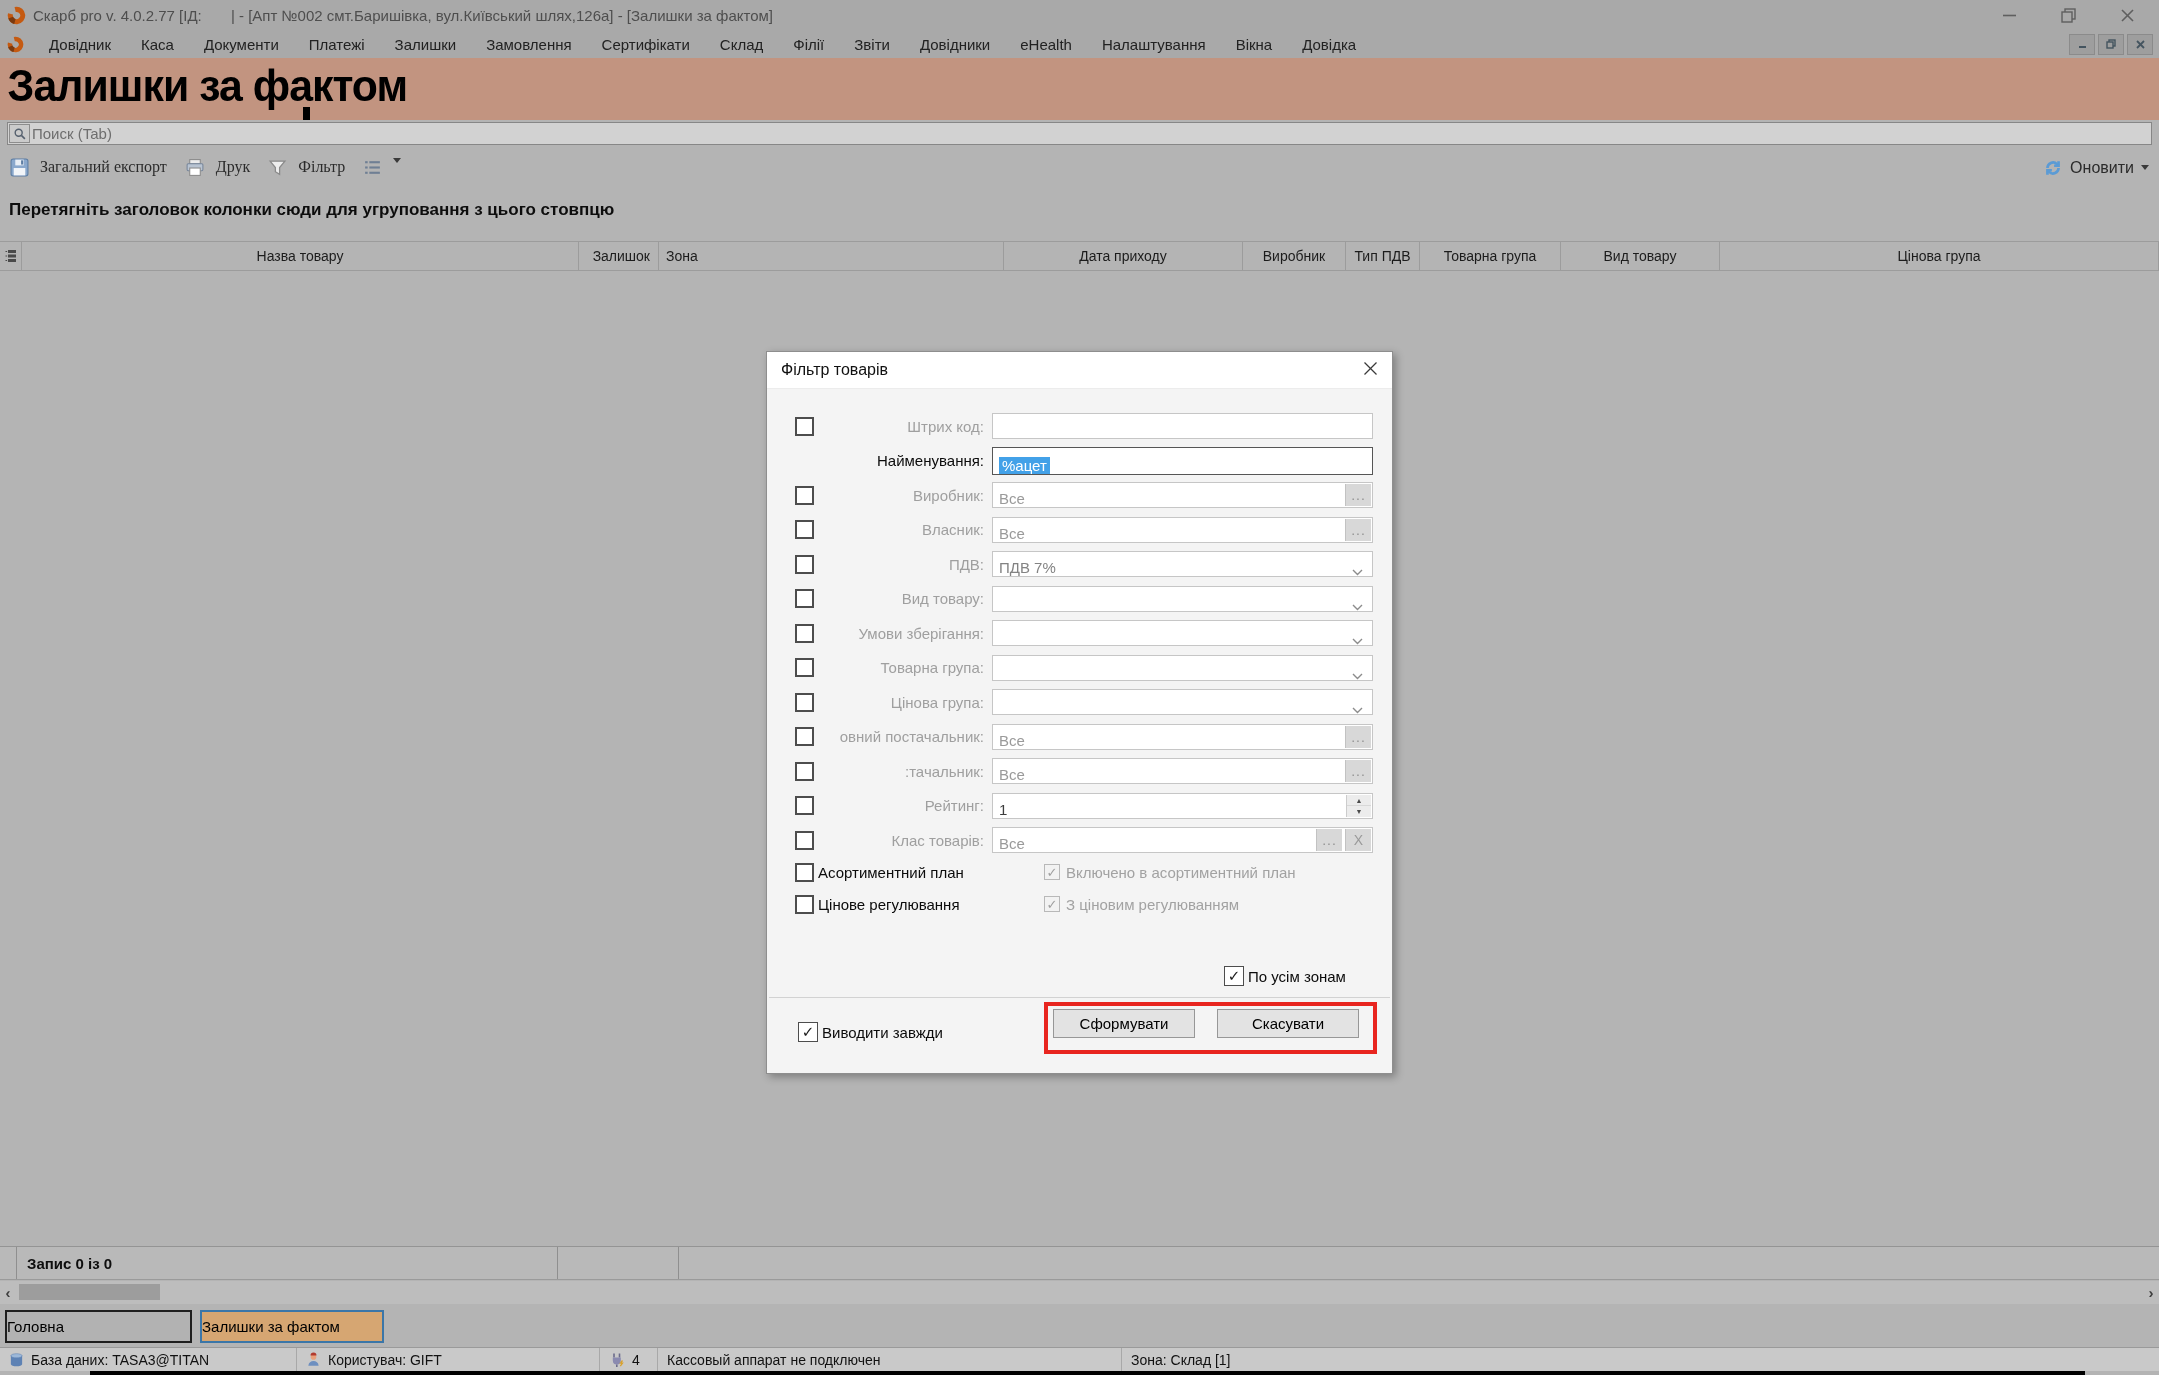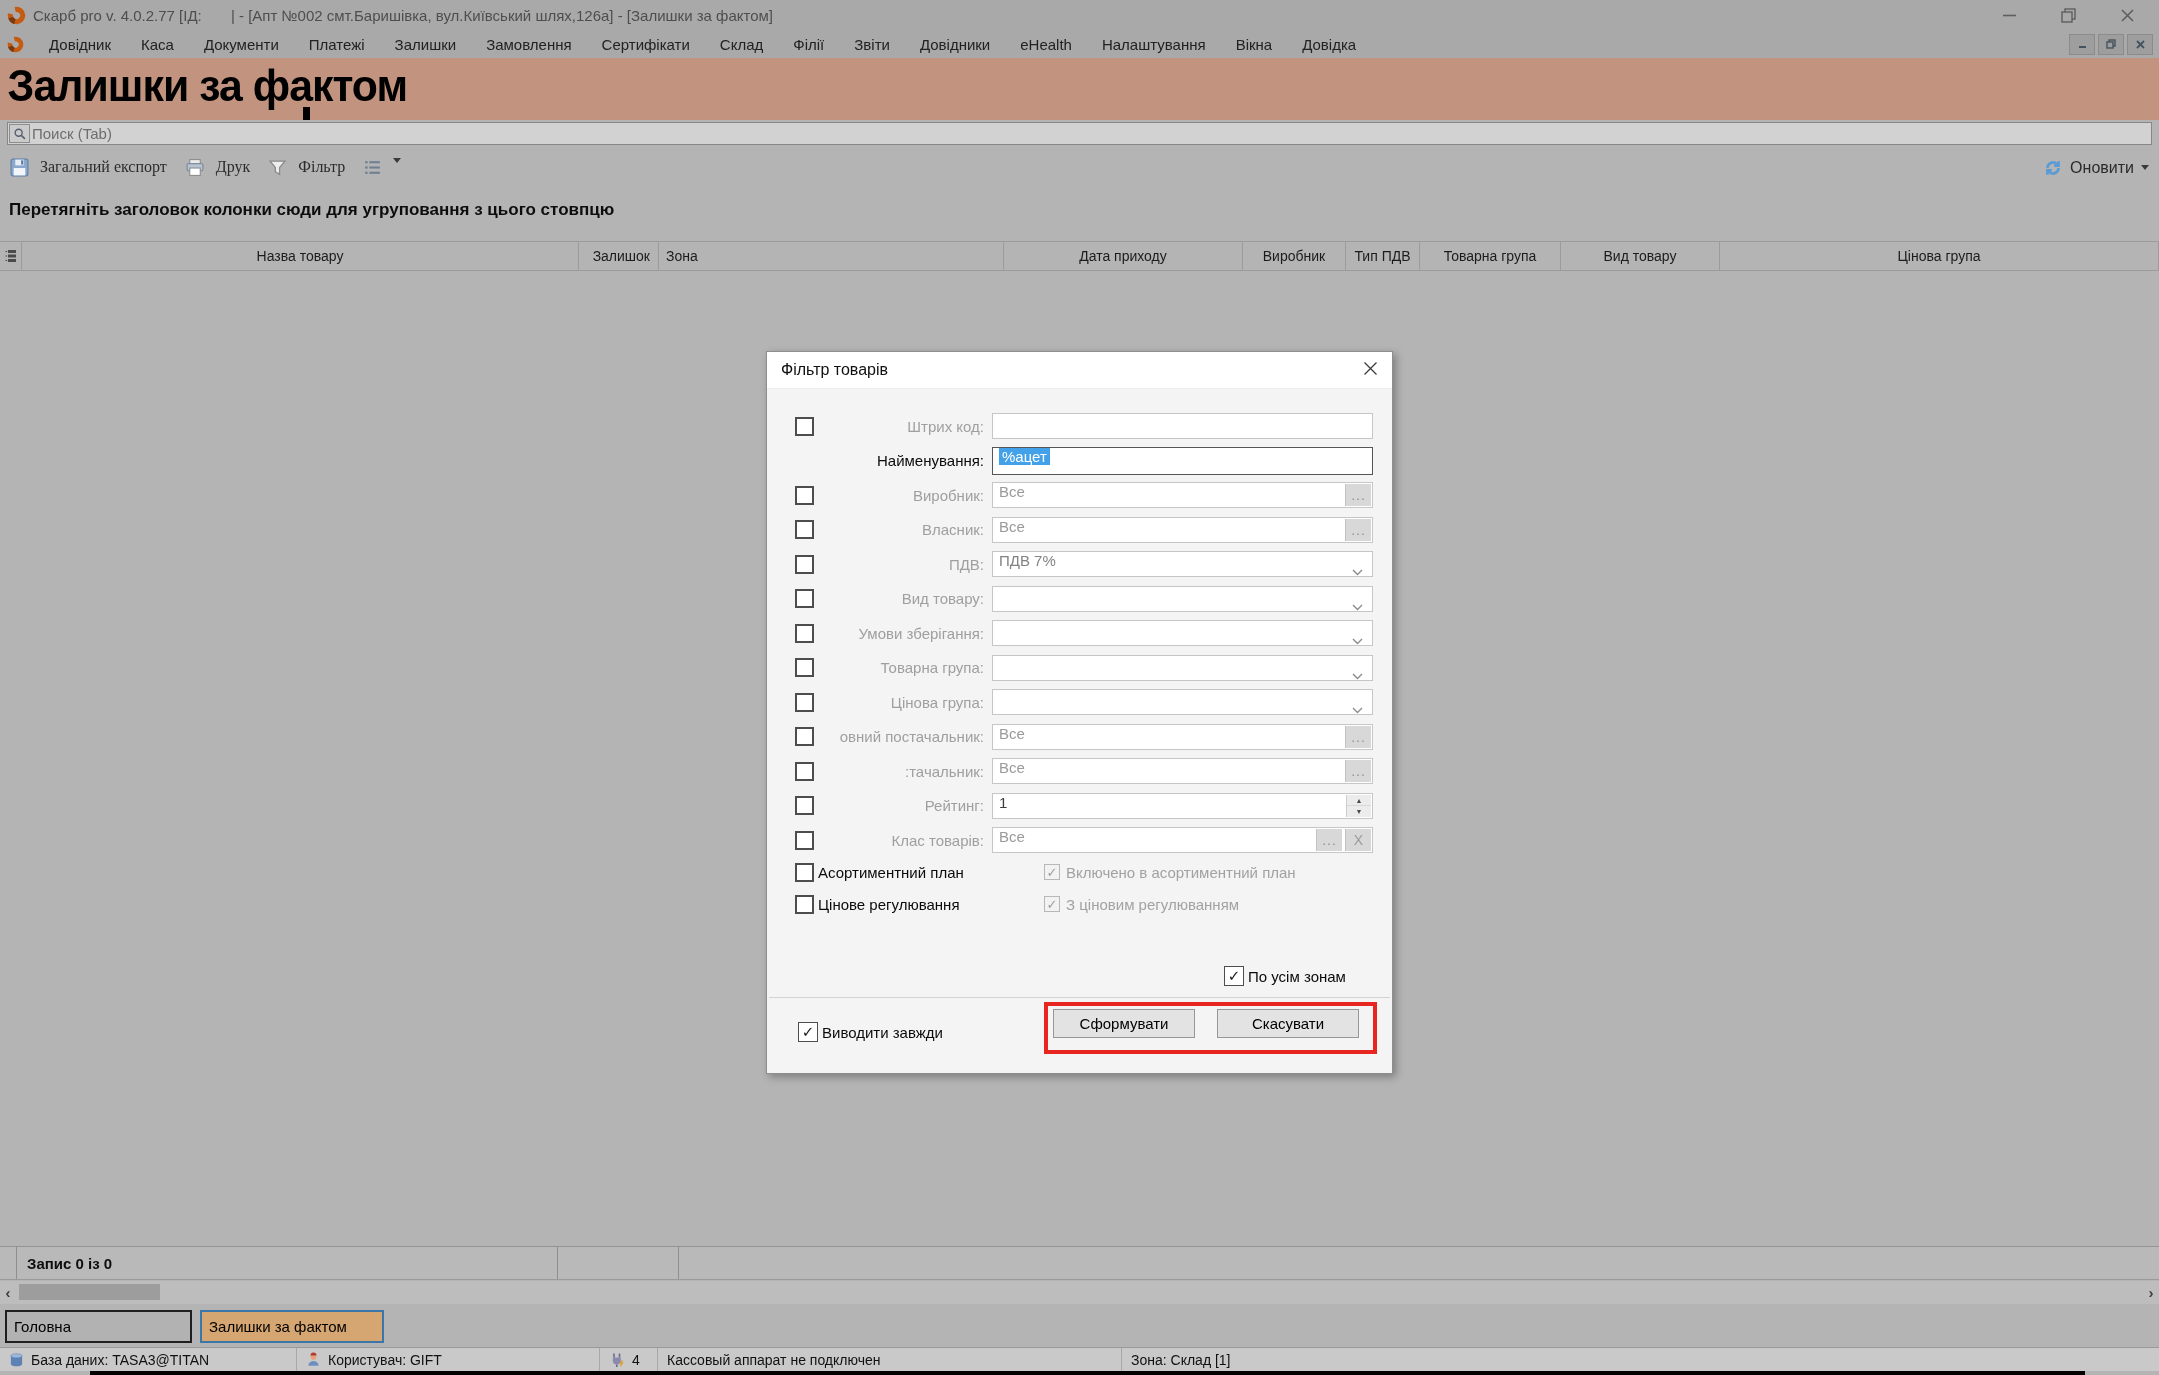--- a/index.html
+++ b/index.html
@@ -67,21 +67,21 @@
   .rc-count { font-weight:bold; font-size:15px; color:#0e0e0e; padding-left:10px; }
 
   .hscroll { position:absolute; top:1281px; left:0; right:0; height:23px; background:#bdbdbd;
              display:flex; align-items:center; }
   .hs-arrow { width:16px; text-align:center; font-size:15px; color:#3f3f3f; font-weight:bold; }
   .hs-thumb { position:absolute; left:19px; width:141px; top:3px; bottom:4px; background:#9d9d9d; }
   .hs-arrow.right { position:absolute; right:0; }
 
   .tabsrow { position:absolute; top:1304px; left:0; right:0; height:43px; background:#b4b4b4; }
   .tab { position:absolute; top:6px; height:33px; display:flex; align-items:center;
-         padding-left:7px; font-size:15px; color:#000; }
+         font-size:15px; color:#000; }
   .tab-home   { left:5px;  width:187px; background:#b2b2b2; border:2px solid #1f1f1f; }
   .tab-active { left:200px; width:184px; background:#d6a672; border:2px solid #3b76a8; }
 
   
   .statusbar { position:absolute; top:1347px; left:0; right:0; height:24px; background:#c9c9c9;
                border-top:1px solid #9a9a9a; display:flex; align-items:center; font-size:14px; color:#111; }
   .sb-sec { display:flex; align-items:center; gap:7px; height:100%; border-right:1px solid #a8a8a8;
             padding-left:9px; overflow:hidden; }
   .blackstrip { position:absolute; top:1371px; left:90px; width:1995px; height:4px; background:#000; }
 
@@ -99,21 +99,21 @@
         font-family:"DejaVu Sans", sans-serif; font-size:15px; color:#1a1a1a; }
   .cb.hid { visibility:hidden; }
   .cb.checked::after { content:"✓"; }
   .cb2 { width:16px; height:16px; background:#f2f2f2; border:1px solid #b8b8b8; flex:none;
          display:flex; align-items:center; justify-content:center;
          font-family:"DejaVu Sans", sans-serif; font-size:13px; color:#9f9f9f; }
   .cb2.checked::after { content:"✓"; }
   .dlabel { width:170px; text-align:right; margin-right:8px; font-size:15px; color:#9f9f9f; flex:none; }
   .dlabel.black { color:#0b0b0b; }
   .dfield { position:relative; width:381px; height:26px; background:#fff; border:1px solid #c6c6c6;
-            display:flex; align-items:flex-start; padding-left:6px; font-size:15px; color:#9a9a9a; flex:none; }
+            display:flex; align-items:flex-end; padding-left:6px; font-size:15px; color:#9a9a9a; flex:none; }
   .dfield.focus { border:1px solid #565656; height:28px; }
   .sel { background:#42a1e8; color:#fff; padding:0 3px; }
   .lk-btn { position:absolute; right:1px; top:1px; bottom:1px; width:26px; background:#d8d8d8;
             border-left:1px solid #c2c2c2; color:#929292; display:flex; align-items:center;
             justify-content:center; font-size:14px; letter-spacing:1px; }
   .lk-btn.shift { right:30px; }
   .x-btn { position:absolute; right:1px; top:1px; bottom:1px; width:26px; background:#d8d8d8;
            border-left:1px solid #c2c2c2; color:#9a9a9a; display:flex; align-items:center;
            justify-content:center; font-size:14px; }
   .combo-ch { position:absolute; right:9px; top:10px; }

